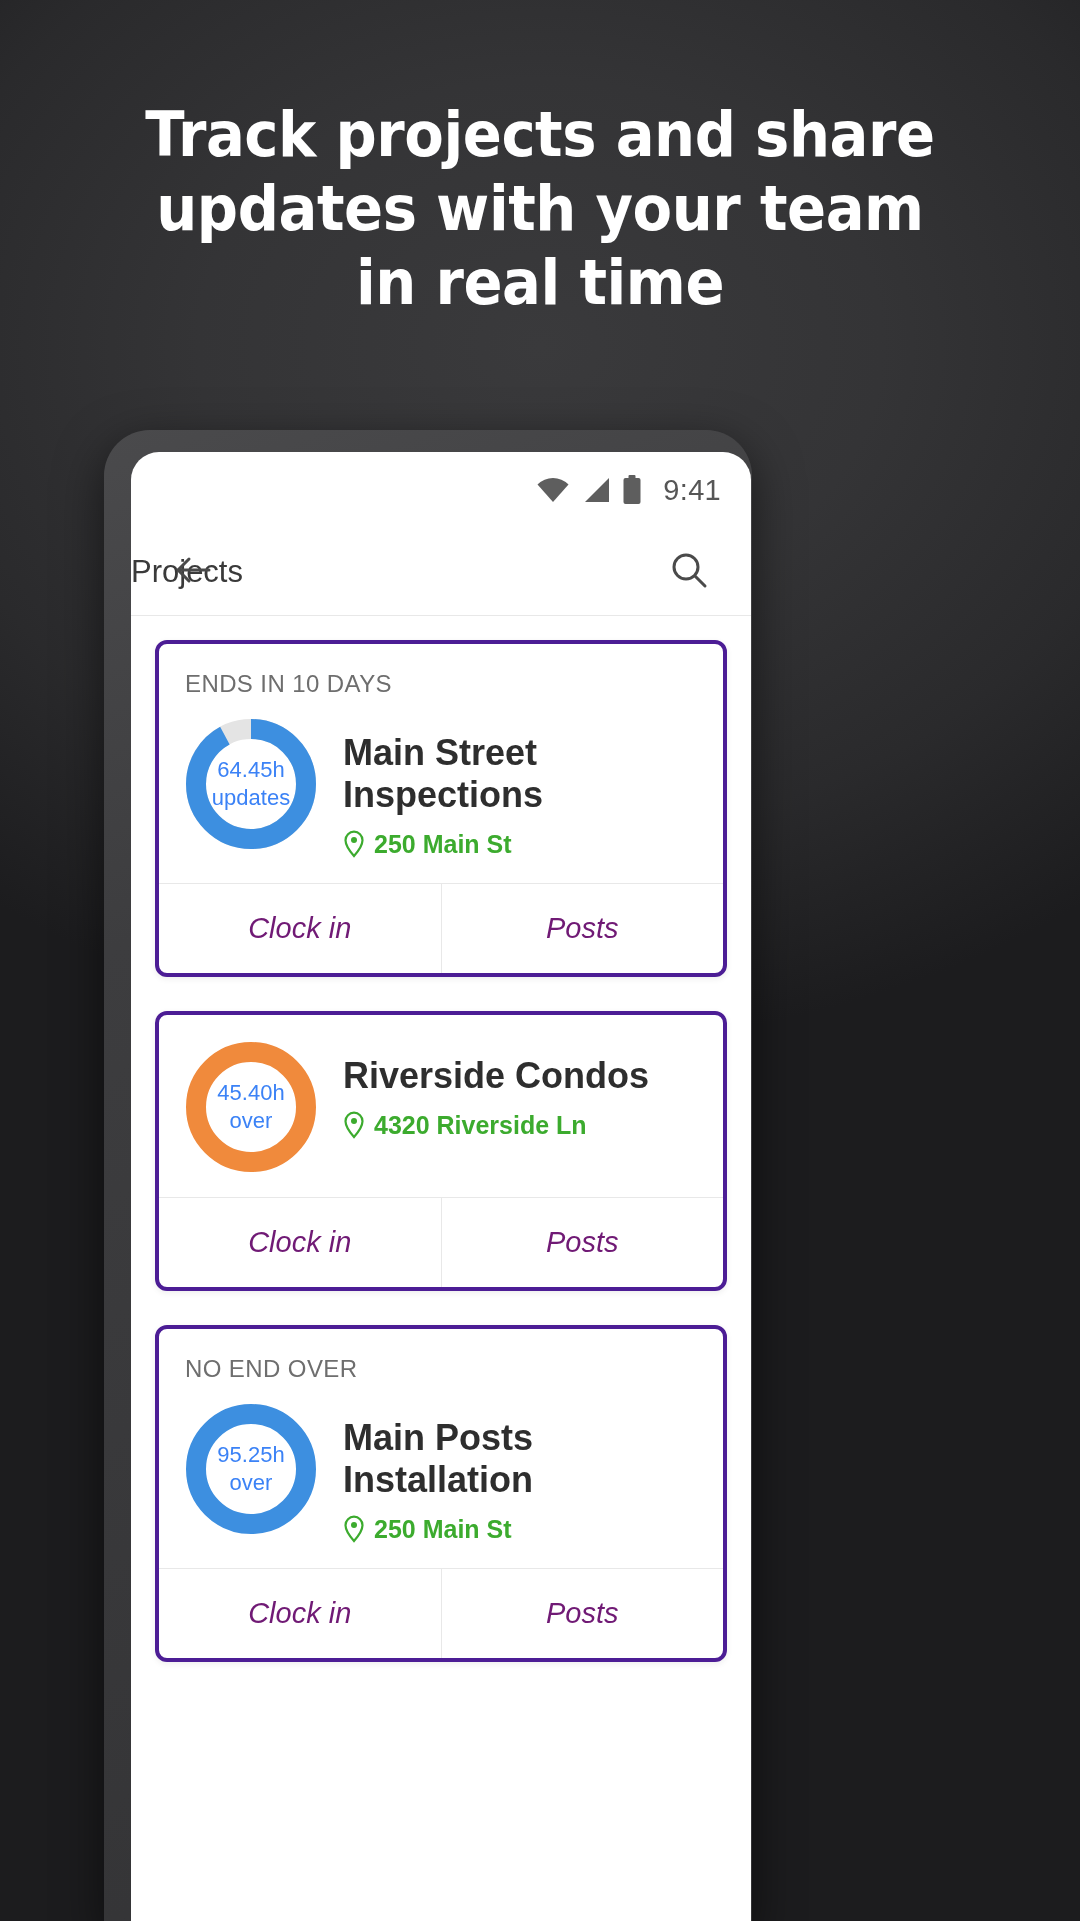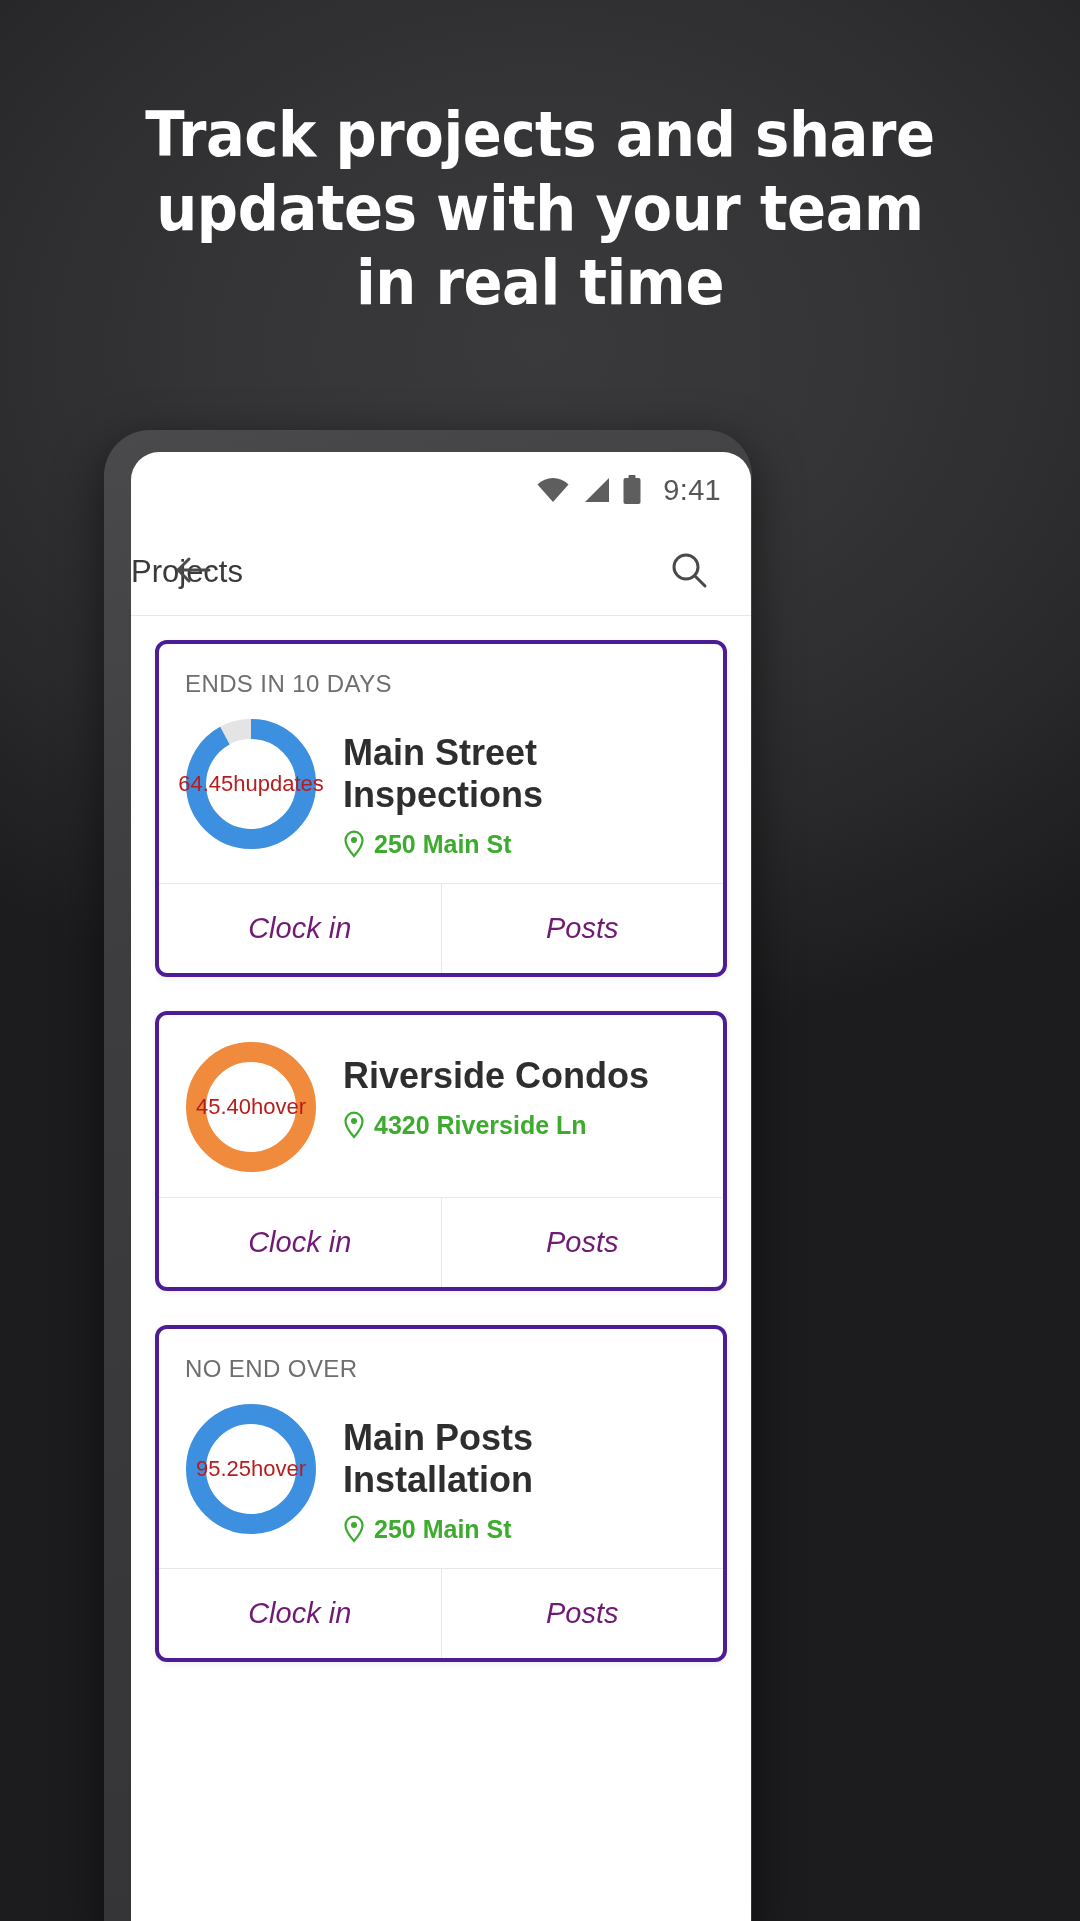--- a/index.html
+++ b/index.html
@@ -145,24 +145,25 @@
     width: 132px;
     height: 132px;
     flex: 0 0 132px;
     position: relative;
   }
   .donut svg { display: block; transform: rotate(-90deg); }
   .donut-label {
     position: absolute;
     inset: 0;
     display: flex;
+    flex-direction: column;
     align-items: center;
     justify-content: center;
     font-size: 22px;
-    color: #b91c1c;
+    color: #3b82f6;
     line-height: 28px;
     text-align: center;
   }
 
   .card-info { padding-top: 14px; }
   .project-name {
     font-size: 36px;
     font-weight: bold;
     color: #2e2e2e;
     margin-bottom: 14px;

